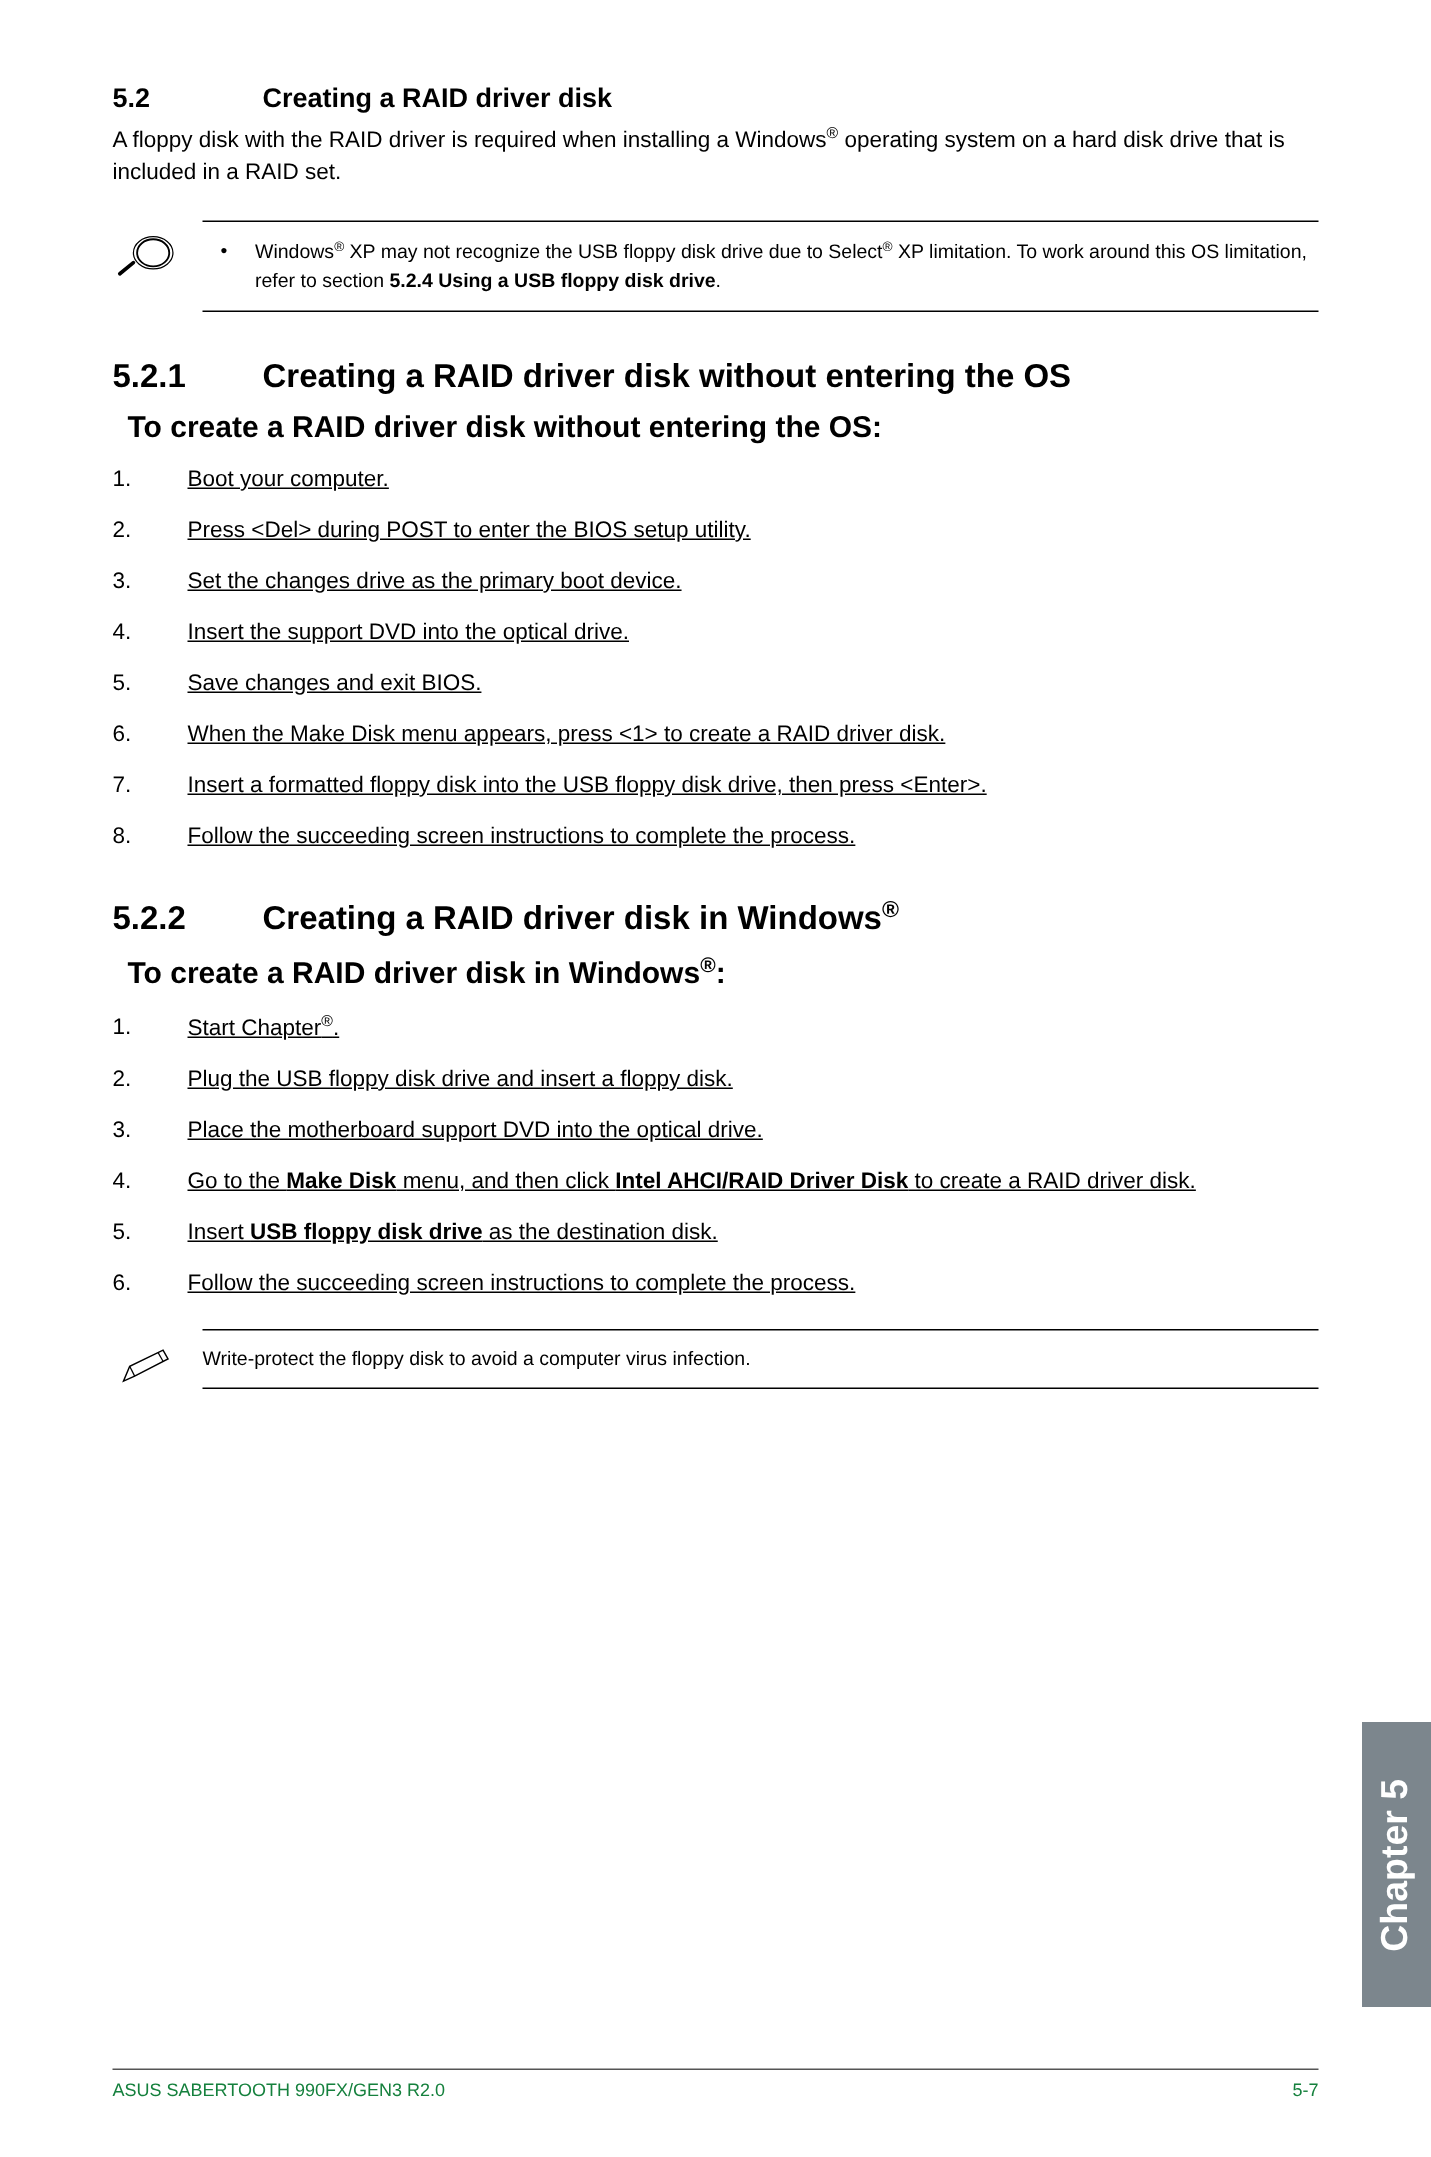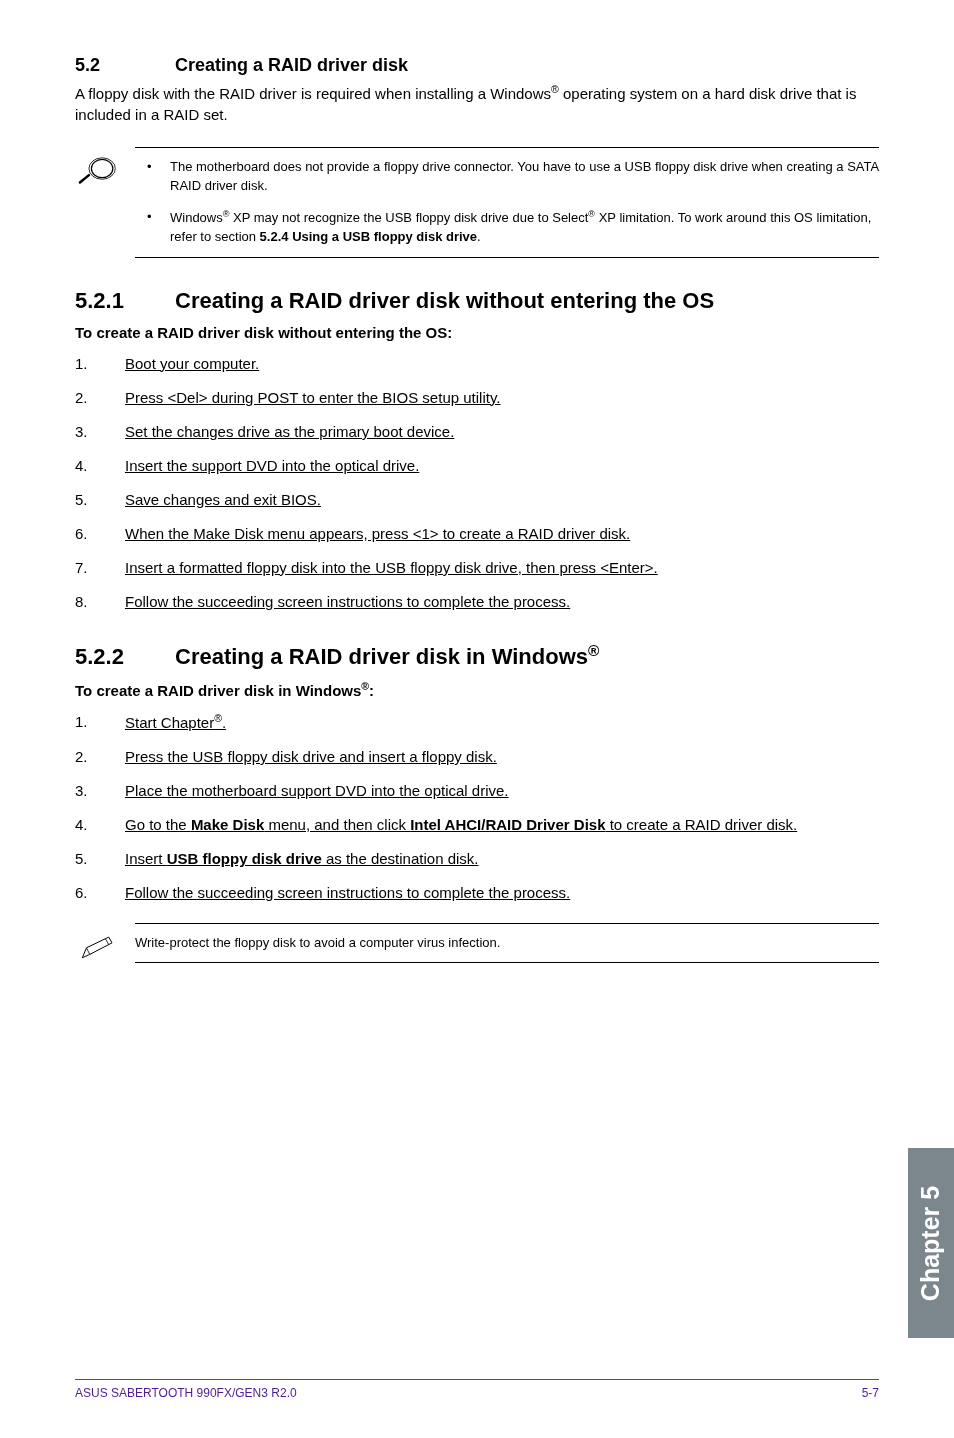--- a/index.html
+++ b/index.html
@@ -34,23 +34,24 @@
     font-size: 22px;
     font-weight: bold;
     margin-top: 30px;
     margin-bottom: 10px;
   }
   .h2-num {
     display: inline-block;
     width: 100px;
   }
   .subhead {
-    font-size: 15px;
+    font-size: 20px;
     font-weight: bold;
     margin-bottom: 12px;
+    margin-left: 10px;
   }
   ol.steps {
     list-style: none;
     counter-reset: step;
     margin-bottom: 20px;
   }
   ol.steps > li {
     counter-increment: step;
     font-size: 15px;
     line-height: 1.4;
@@ -140,21 +141,21 @@
   .footer {
     position: absolute;
     bottom: 38px;
     left: 75px;
     right: 75px;
     display: flex;
     justify-content: space-between;
     border-top: 1px solid #555;
     padding-top: 6px;
     font-size: 12px;
-    color: #4c1d95;
+    color: #15803d;
   }
 </style>
 </head>
 <body>
 
 <h1 class="h1">
   <span class="h1-num">5.2</span><span>Creating a RAID driver disk</span>
 </h1>
 
 <p class="section-intro">
@@ -164,23 +165,20 @@
 <div class="note-box">
   <div class="icon-cell">
     <svg viewBox="0 0 50 34">
       <ellipse cx="30" cy="14" rx="13" ry="11" fill="none" stroke="#000" stroke-width="1.5"></ellipse>
       <ellipse cx="30" cy="14" rx="16" ry="13" fill="none" stroke="#000" stroke-width="1"></ellipse>
       <line x1="14" y1="22" x2="3" y2="31" stroke="#000" stroke-width="3" stroke-linecap="round"></line>
     </svg>
   </div>
   <div class="note-content">
     <ul>
-      <li>
-        <span>The motherboard does not provide a floppy drive connector. You have to use a USB </span><span>floppy disk drive when creating a SATA RAID driver disk.</span>
-      </li>
       <li>
         <span>Windows</span><sup>®</sup><span> XP may not recognize the USB floppy disk drive due to Select</span><sup>®</sup><span> XP limitation. To work around this OS limitation, refer to section </span><b>5.2.4 Using a USB floppy disk drive</b><span>.</span>
       </li>
     </ul>
   </div>
 </div>
 
 <h2 class="h2">
   <span class="h2-num">5.2.1</span><span>Creating a RAID driver disk without entering the OS</span>
 </h2>
@@ -197,21 +195,21 @@
 </ol>
 
 <h2 class="h2">
   <span class="h2-num">5.2.2</span><span>Creating a RAID driver disk in Windows</span><sup>®</sup>
 </h2>
 <p class="subhead">
   <span>To create a RAID driver disk in Windows</span><sup>®</sup><span>:</span>
 </p>
 <ol class="steps">
   <li><span>Start Chapter</span><sup>®</sup><span>.</span></li>
-  <li>Press the USB floppy disk drive and insert a floppy disk.</li>
+  <li>Plug the USB floppy disk drive and insert a floppy disk.</li>
   <li>Place the motherboard support DVD into the optical drive.</li>
   <li><span>Go to the </span><b>Make Disk</b><span> menu, and then click </span><b>Intel AHCI/RAID Driver Disk</b><span> to create a RAID driver disk.</span></li>
   <li><span>Insert </span><b>USB floppy disk drive</b><span> as the destination disk.</span></li>
   <li>Follow the succeeding screen instructions to complete the process.</li>
 </ol>
 
 <div class="note-box">
   <div class="icon-cell">
     <svg viewBox="0 0 50 34">
       <polygon points="6,30 11,18 38,5 42,12 15,26" fill="none" stroke="#000" stroke-width="1.2"></polygon>

